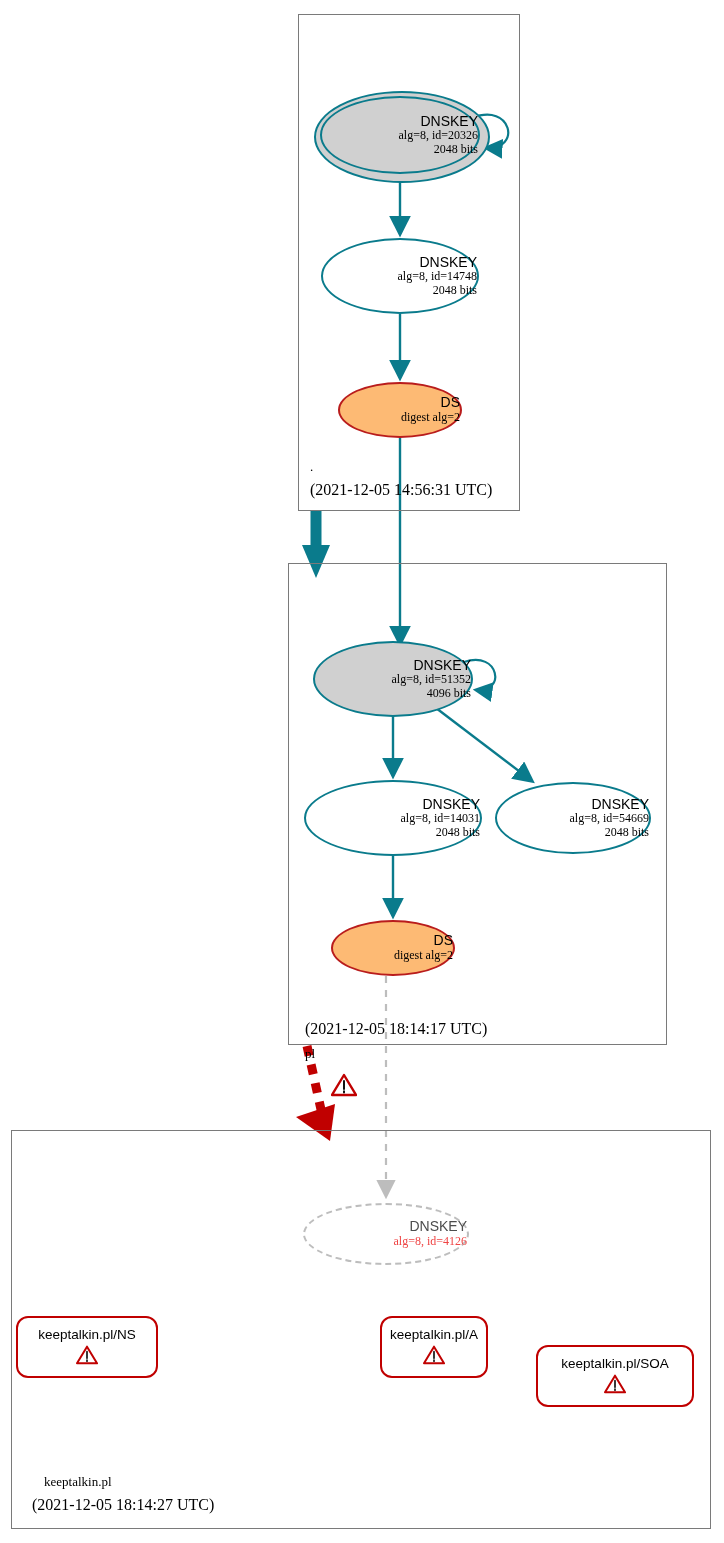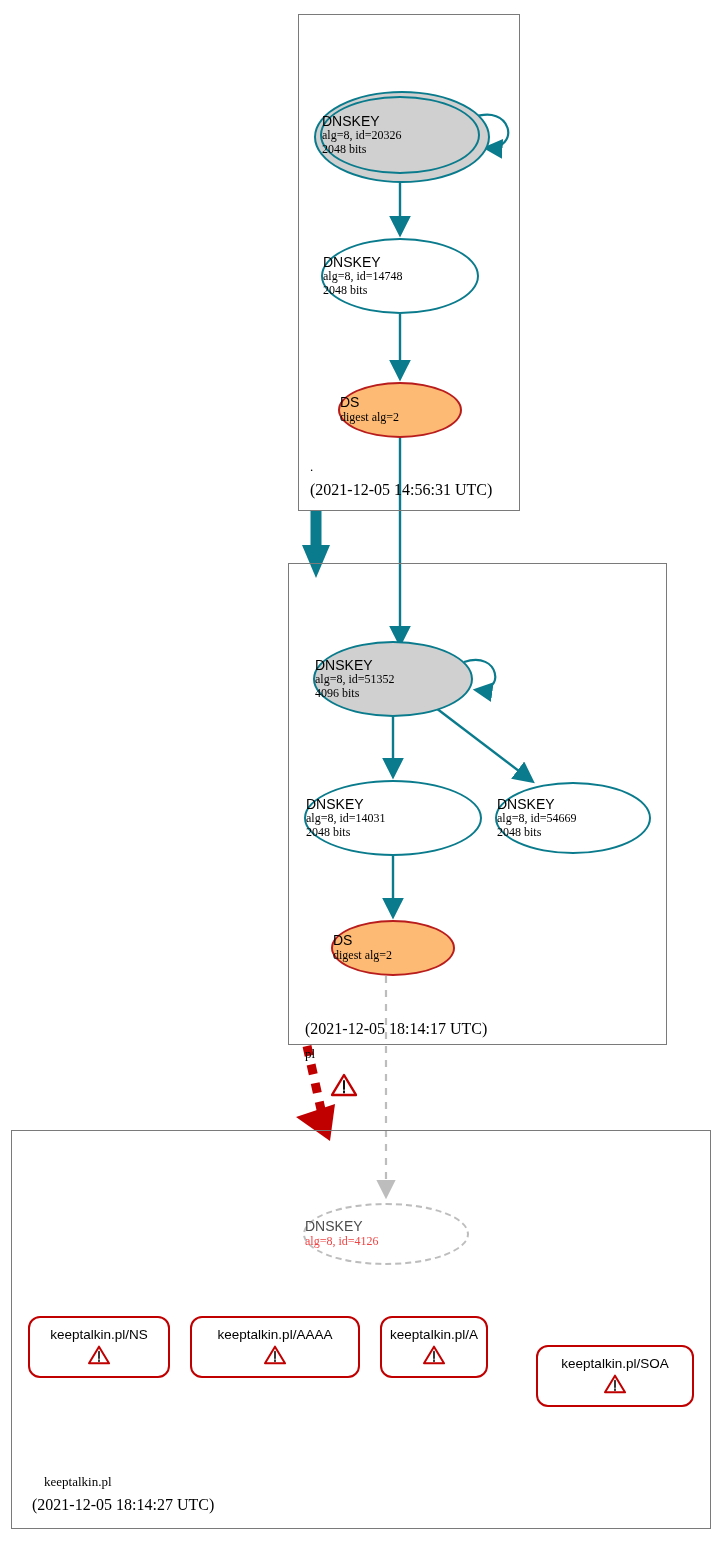--- a/index.html
+++ b/index.html
@@ -37,21 +37,21 @@
     width: 724px;
     height: 1543px;
     pointer-events: none;
   }
 
   .node {
     position: absolute;
     box-sizing: border-box;
     display: flex;
     flex-direction: column;
-    align-items: flex-start;
+    align-items: flex-end;
     justify-content: center;
     text-align: center;
     line-height: 1.12;
   }
   .node .t1 {
     font-family: "Liberation Sans", sans-serif;
     font-size: 14px;
     color: #000;
   }
   .node .t2, .node .t3 {
@@ -234,35 +234,28 @@
 
   <div class="zone-box" style="left:11px; top:1130px; width:700px; height:399px;"></div>
   <div class="zone-label zone-name" style="left:24px; top:1474px;margin-left:20px;">keeptalkin.pl</div>
   <div class="zone-label zone-time" style="left:32px; top:1496px;">(2021-12-05 18:14:27 UTC)</div>
 
   <div class="node ellipse-node key-bogus" style="left:303px; top:1203px; width:166px; height:62px;">
     <span class="t1">DNSKEY</span>
     <span class="t2">alg=8, id=4126</span>
   </div>
 
-  <div class="rr-box" style="left:28px; top:1316px; width:142px; height:62px;">
+  <div class="rr-box" style="left:16px; top:1316px; width:142px; height:62px;">
     <span class="rr-label">keeptalkin.pl/NS</span>
     <svg class="warn" viewBox="0 0 26 24">
       <path d="M13,2 L25,22 L1,22 Z" fill="#ffffff" stroke="#c00000" stroke-width="2.4" stroke-linejoin="round"></path>
       <path d="M13,8 L13,16 M13,18.2 L13,19.4" stroke="#111111" stroke-width="2" stroke-linecap="round"></path>
     </svg>
   </div>
 
-  <div class="rr-box" style="left:190px; top:1316px; width:170px; height:62px;">
-    <span class="rr-label">keeptalkin.pl/AAAA</span>
-    <svg class="warn" viewBox="0 0 26 24">
-      <path d="M13,2 L25,22 L1,22 Z" fill="#ffffff" stroke="#c00000" stroke-width="2.4" stroke-linejoin="round"></path>
-      <path d="M13,8 L13,16 M13,18.2 L13,19.4" stroke="#111111" stroke-width="2" stroke-linecap="round"></path>
-    </svg>
-  </div>
 
   <div class="rr-box" style="left:380px; top:1316px; width:108px; height:62px;">
     <span class="rr-label">keeptalkin.pl/A</span>
     <svg class="warn" viewBox="0 0 26 24">
       <path d="M13,2 L25,22 L1,22 Z" fill="#ffffff" stroke="#c00000" stroke-width="2.4" stroke-linejoin="round"></path>
       <path d="M13,8 L13,16 M13,18.2 L13,19.4" stroke="#111111" stroke-width="2" stroke-linecap="round"></path>
     </svg>
   </div>
 
   <div class="rr-box" style="left:536px; top:1316px; width:158px; height:62px;margin-top:29px;">

